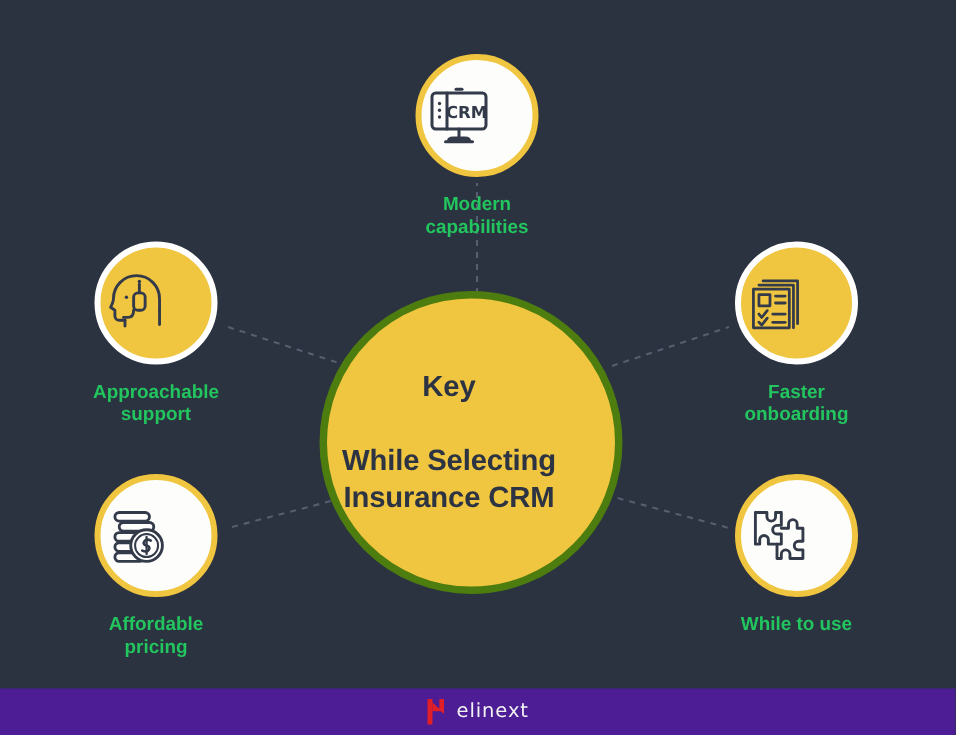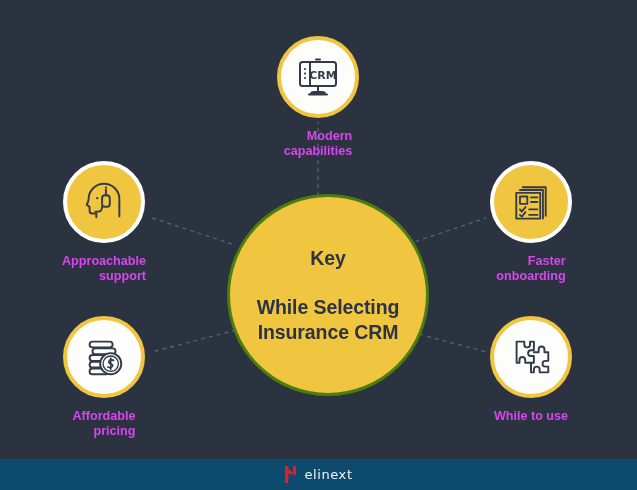--- a/index.html
+++ b/index.html
@@ -24,31 +24,31 @@
   #connectors {
     position: absolute;
     left: 0; top: 0;
     width: 637px;
     height: 490px;
     pointer-events: none;
   }
   
   .hub {
     position: absolute;
-    left: 227px;
+    left: 213px;
     top: 194px;
     width: 202px;
     height: 202px;
     border-radius: 50%;
     background: #f0c53f;
-    border: 3px solid #4d7c0f;
+    border: 5px solid #4d7c0f;
     box-sizing: border-box;
     display: flex;
     align-items: center;
-    justify-content: center;
+    justify-content: flex-start;
     z-index: 3;
   }
   .hub-text {
     color: #2c3342;
     font-size: 19.5px;
     font-weight: bold;
     line-height: 1.27;
     text-align: center;
     letter-spacing: -0.1px;
     padding: 0 10px;
@@ -62,55 +62,54 @@
     flex-direction: column;
     align-items: center;
   }
   .node-circle {
     width: 82px;
     height: 82px;
     border-radius: 50%;
     box-sizing: border-box;
     display: flex;
     align-items: center;
-    justify-content: center;
     position: relative;
   }
   .node-circle.filled {
     background: #f0c53f;
     border: 4px solid #ffffff;
   }
   .node-circle.outlined {
     background: #fdfdfb;
     border: 4px solid #f0c53f;
   }
   .node-label {
     margin-top: 11px;
-    color: #d946ef;
+    color: #22c55e;
     font-size: 12.6px;
     font-weight: bold;
     line-height: 1.22;
-    text-align: right;
+    text-align: center;
     white-space: pre-line;
   }
   .node-icon { display: block; }
   
   #node-modern      { left: 256px; top: 36px;  }
   #node-support     { left: 42px;  top: 161px; }
   #node-onboarding  { left: 469px; top: 161px; }
   #node-pricing     { left: 42px;  top: 316px; }
   #node-easy        { left: 469px; top: 316px; }
   
   .footer {
     position: absolute;
     left: 0;
     bottom: 0;
     width: 637px;
     height: 31px;
-    background: #0c4a6e;
+    background: #4c1d95;
     display: flex;
     align-items: center;
     justify-content: center;
     z-index: 5;
   }
   .footer-inner {
     display: flex;
     align-items: center;
     gap: 7px;
   }

